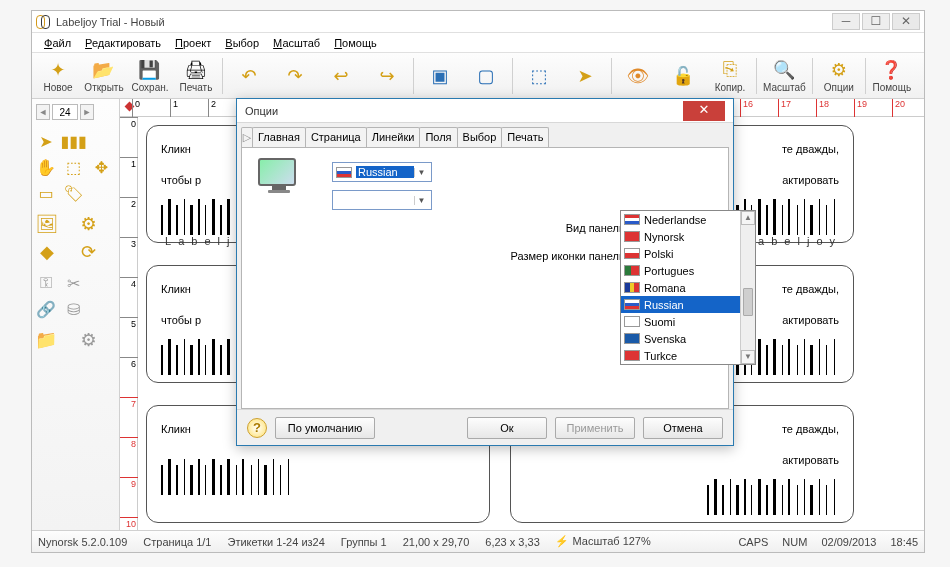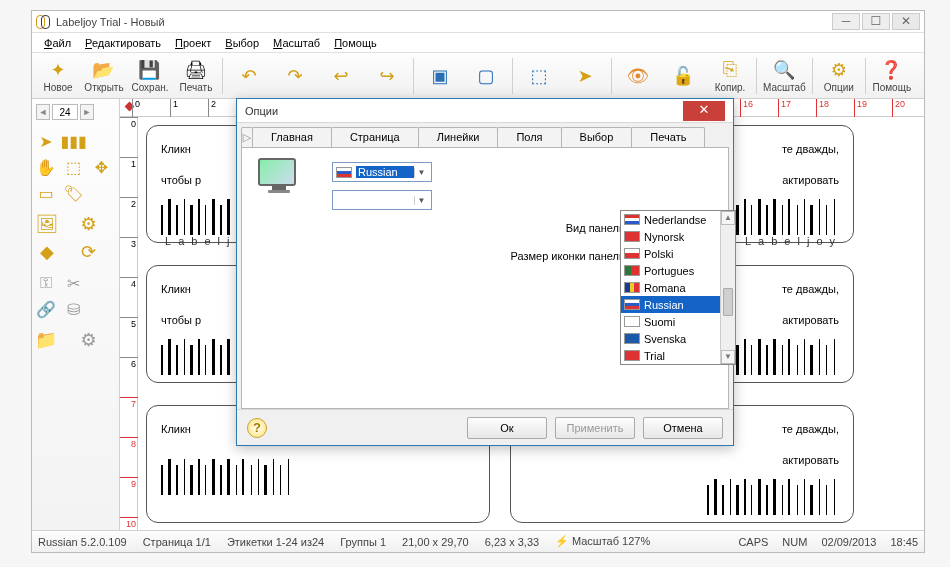--- a/index.html
+++ b/index.html
@@ -52,37 +52,37 @@
 .bcl{display:flex;gap:7px;font-size:10px;color:#333;padding:0 4px}
 .statusbar{height:22px;border-top:1px solid #d0d0d0;background:linear-gradient(#fdfdfd,#f0f0f0);display:flex;align-items:center;padding:0 6px;gap:16px;font-size:10px;color:#444}
 .statusbar .r{margin-left:auto;display:flex;gap:14px}
 .statusbar .bolt{color:#d4a017}
 
 .dialog{position:absolute;left:236px;top:98px;width:498px;height:348px;background:#f0f0f0;border:1px solid #2a7ab0;box-shadow:0 3px 12px rgba(0,0,0,0.25);display:flex;flex-direction:column}
 .dlg-title{height:24px;background:#fff;display:flex;align-items:center;padding:0 8px;border-bottom:1px solid #d8d8d8}
 .dlg-title .t{color:#333}
 .dlg-title .dx{margin-left:auto;width:42px;height:20px;background:#c9403a;color:#fff;text-align:center;line-height:18px;font-size:13px}
 .dlg-tabs{display:flex;align-items:flex-end;height:24px;padding:2px 4px 0 4px;gap:0;background:#f0f0f0}
-.tab{height:20px;padding:0 18px;border:1px solid #b5b5b5;border-bottom:none;background:#f3f3f3;line-height:19px;font-size:11px;border-top-left-radius:2px;border-top-right-radius:2px;margin-right:-1px;position:relative}
+.tab{height:20px;padding:0 5px;border:1px solid #b5b5b5;border-bottom:none;background:#f3f3f3;line-height:19px;font-size:11px;border-top-left-radius:2px;border-top-right-radius:2px;margin-right:-1px;position:relative}
 .tab.exp{width:12px;padding:0;text-align:center;color:#888}
 .tab.active{background:#fff;height:22px;z-index:1}
 .dlg-body{flex:1;margin:0 4px;background:#fff;border:1px solid #b5b5b5;border-top:1px solid #b5b5b5;padding:12px 18px;position:relative}
 .dlg-body .monitor{position:absolute;left:16px;top:10px;width:42px;height:38px}
 .dlg-body .monitor .scr{width:38px;height:28px;background:linear-gradient(135deg,#8ea,#cde);border:2px solid #666;border-radius:3px}
 .dlg-body .monitor .std{width:14px;height:4px;background:#666;margin:0 auto}
 .dlg-body .monitor .bas{width:22px;height:3px;background:#888;margin:0 auto;border-radius:1px}
 .frm{margin-left:72px}
 .frow{display:flex;align-items:center;height:24px;margin-bottom:4px}
 .frow label{flex:1;text-align:right;margin-right:8px;color:#000}
 .sel{width:100px;height:20px;border:1px solid #7a9ac9;background:#fff;display:flex;align-items:center;padding:0 3px;position:relative}
 .sel .flag{width:16px;height:11px;margin-right:4px;display:inline-block}
 .sel .sv{flex:1;background:#1464c8;color:#fff;padding:0 2px}
 .sel .ar{width:14px;text-align:center;color:#555;font-size:8px;border-left:1px solid #ccc}
 .sel.plain .sv{background:transparent;color:#000}
-.dropdown{position:absolute;left:378px;top:62px;width:116px;background:#fff;border:1px solid #888;z-index:5}
+.dropdown{position:absolute;left:378px;top:62px;width:136px;background:#fff;border:1px solid #888;z-index:5}
 .dropdown .opt{height:17px;display:flex;align-items:center;padding:0 3px;gap:4px;font-size:11px}
 .dropdown .opt.sel-opt{background:#1464c8;color:#fff}
 .dropdown .scr{position:absolute;right:0;top:0;bottom:0;width:15px;background:#efefef;border-left:1px solid #ccc}
 .dropdown .scr .bt{height:14px;border:1px solid #bbb;background:#f5f5f5;font-size:8px;text-align:center;line-height:12px;color:#777}
 .dropdown .scr .tr{position:absolute;left:2px;right:2px;top:15px;bottom:15px}
 .dropdown .scr .th{position:absolute;left:0;right:0;top:50%;height:28px;background:#cfcfcf;border:1px solid #aaa;border-radius:1px}
 .flag{border:1px solid #999;background:#ddd;position:relative;overflow:hidden}
 .f-ru{background:linear-gradient(#fff 33%,#2a5bc8 33% 66%,#d33 66%)}
 .f-nl{background:linear-gradient(#d33 33%,#fff 33% 66%,#2a5bc8 66%)}
 .f-no{background:#d33}
@@ -551,21 +551,21 @@
                   <span class="bar" style="width: 1px; height: 36px;"></span>
                   <span class="bar" style="width: 2px; height: 39px; background: transparent;"></span>
                 </div>
               </div>
           </div>
         </div>
       </div>
     </div>
   </div>
   <div class="statusbar">
-    <span>Russian 5.2.0.109</span>
+    <span>Nynorsk 5.2.0.109</span>
     <span>Страница 1/1</span>
     <span>Этикетки 1-24 из24</span>
     <span>Группы 1</span>
     <span>21,00 x 29,70</span>
     <span>6,23 x 3,33</span>
     <span><span class="bolt">⚡</span> <span>Масштаб 127%</span></span>
     <div class="r">
       <span>CAPS</span>
       <span>NUM</span>
       <span>02/09/2013</span>
@@ -644,32 +644,33 @@
           <div class="opt">
             <span class="flag f-fi" style="width: 16px; height: 11px;"></span>
             <span>Suomi</span>
           </div>
           <div class="opt">
             <span class="flag f-se" style="width: 16px; height: 11px;"></span>
             <span>Svenska</span>
           </div>
           <div class="opt">
             <span class="flag f-tr" style="width: 16px; height: 11px;"></span>
-            <span>Trial</span>
+            <span>Turkce</span>
           </div>
         </div>
       <div class="scr">
         <div class="bt">▲</div>
         <div class="tr">
             <div class="th"></div>
           </div>
         <div class="bt" style="position:absolute;bottom:0;left:0;right:0">▼</div>
       </div>
     </div>
   </div>
   <div class="dlg-foot">
     <div class="hic">?</div>
+    <div class="btn def">По умолчанию</div>
     <div class="sp"></div>
     <div class="btn">Ок</div>
     <div class="btn dis">Применить</div>
     <div class="btn">Отмена</div>
   </div>
 </div>
 
 </body></html>

